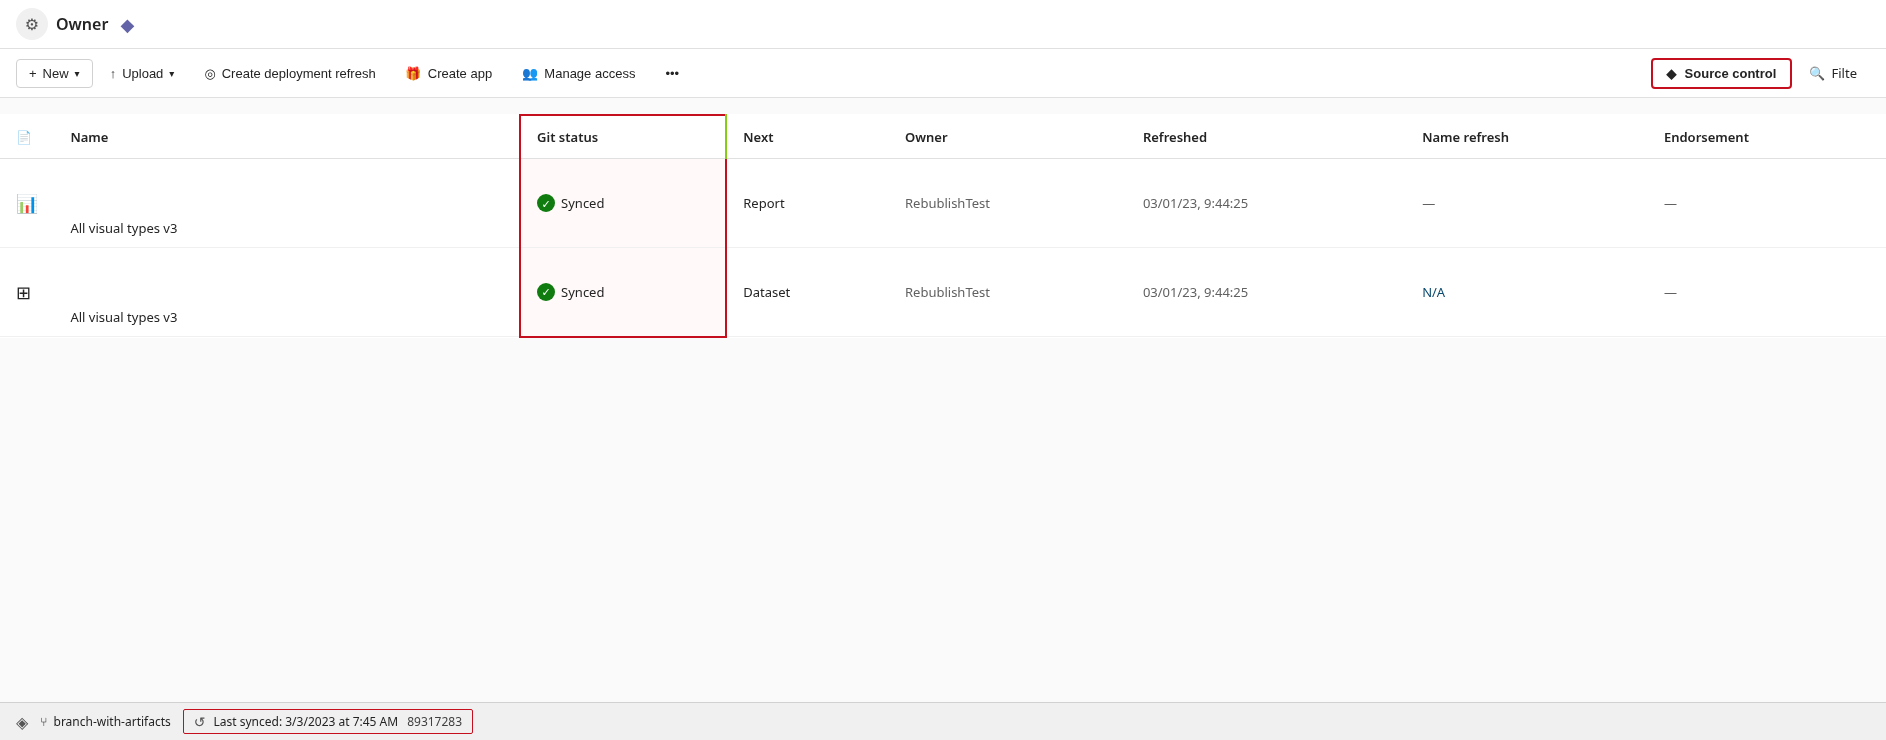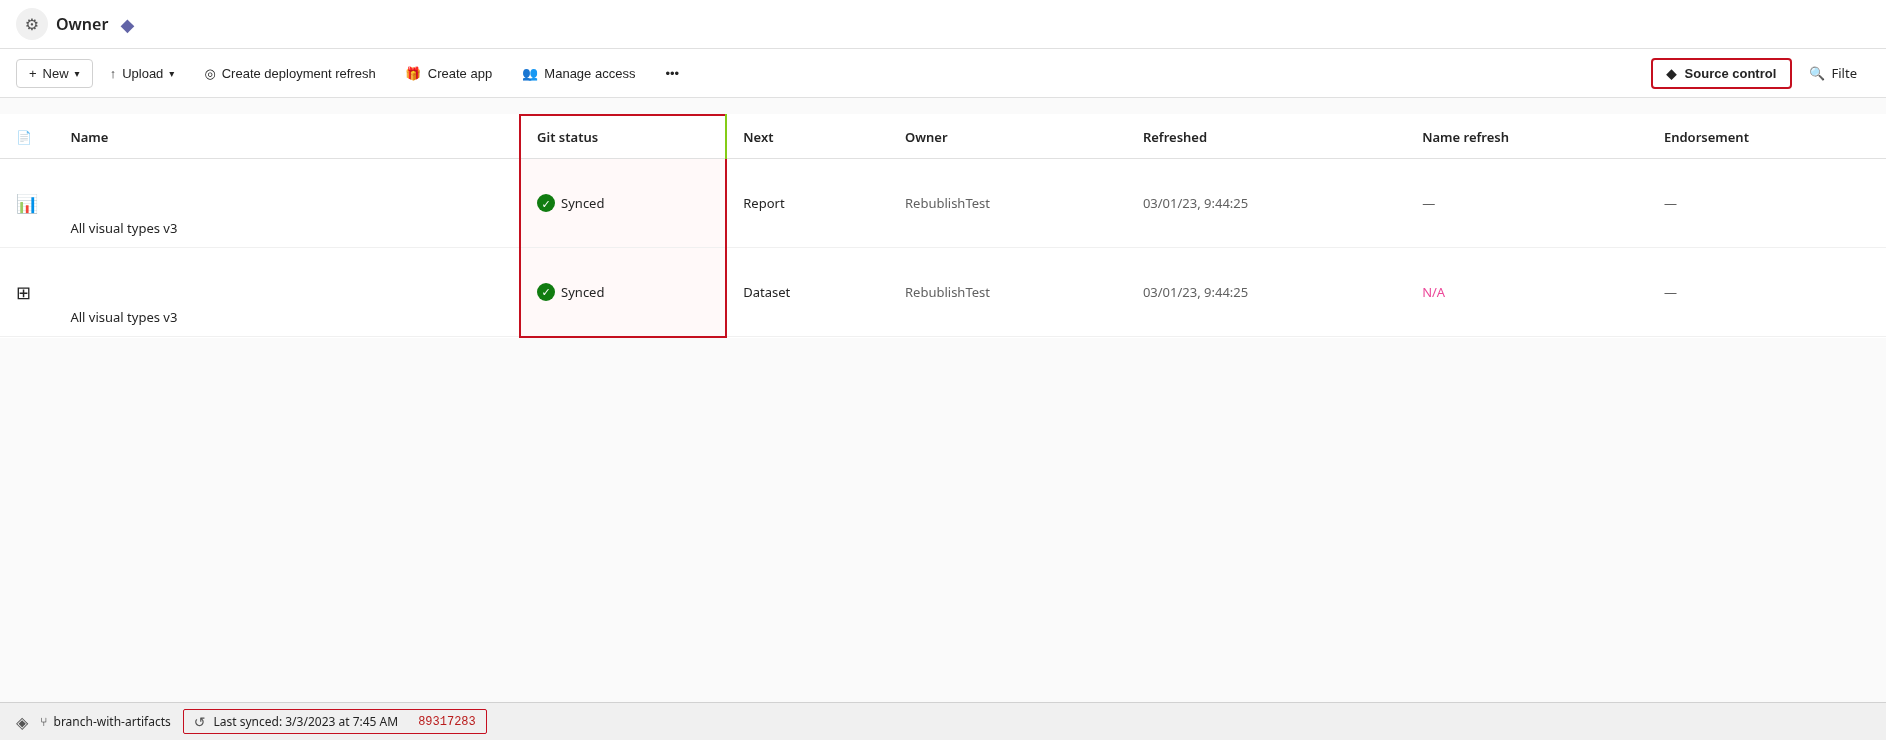--- a/index.html
+++ b/index.html
@@ -161,21 +161,21 @@
     }
     .status-bar-source-icon { font-size: 16px; color: #555; }
     .status-bar-branch { display: flex; align-items: center; gap: 6px; }
     .status-bar-sync-box {
       display: flex; align-items: center; gap: 8px;
       border: 1px solid #c50f1f;
       padding: 2px 10px;
       border-radius: 2px;
     }
     .sync-icon { font-size: 14px; color: #555; }
-    .commit-hash { color: #b91c1c; margin-left: 12px; font-family: Liberation Mono, monospace; }
+    .commit-hash { color: #404040; margin-left: 1px; }
 
     .chevron { font-size: 10px; }
 
     
     .table-spacer { height: 16px; background: #fafafa; }
   </style>
 </head>
 <body>
 
 <div class="top-bar">
@@ -308,21 +308,21 @@
           <div class="synced-badge">
             <div class="synced-dot">
               <span>✓</span>
             </div>
             <span>Synced</span>
           </div>
         </td>
         <td>Dataset</td>
         <td style="color:#616161;">RebublishTest</td>
         <td style="color:#616161;">03/01/23, 9:44:25</td>
-        <td style="color:#ec4899;">N/A</td>
+        <td style="color:#0c4a6e;">N/A</td>
         <td style="color:#616161;">—</td>
       </tr>
     </tbody>
   </table>
 </div>
 
 <div class="status-bar">
   <span class="status-bar-source-icon">◈</span>
   <div class="status-bar-branch">
     <span>⑂</span>

